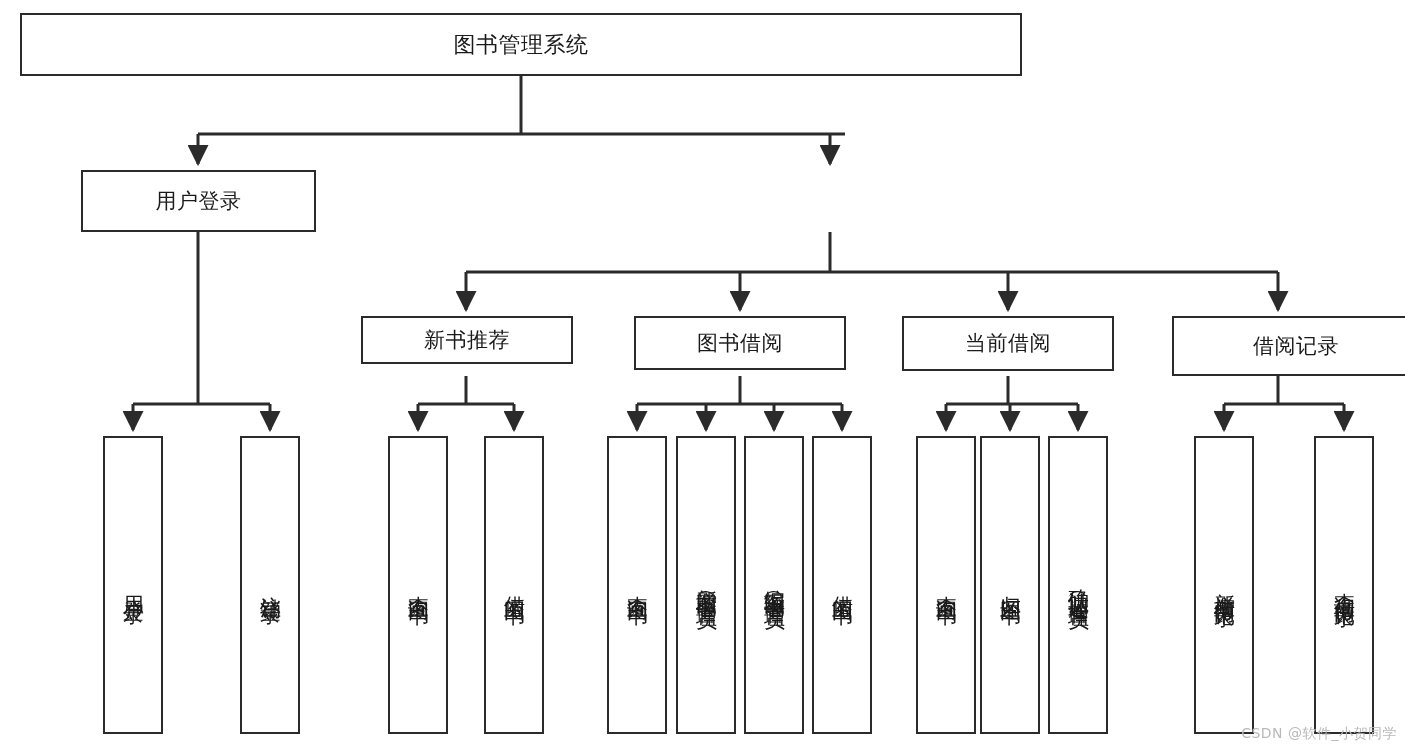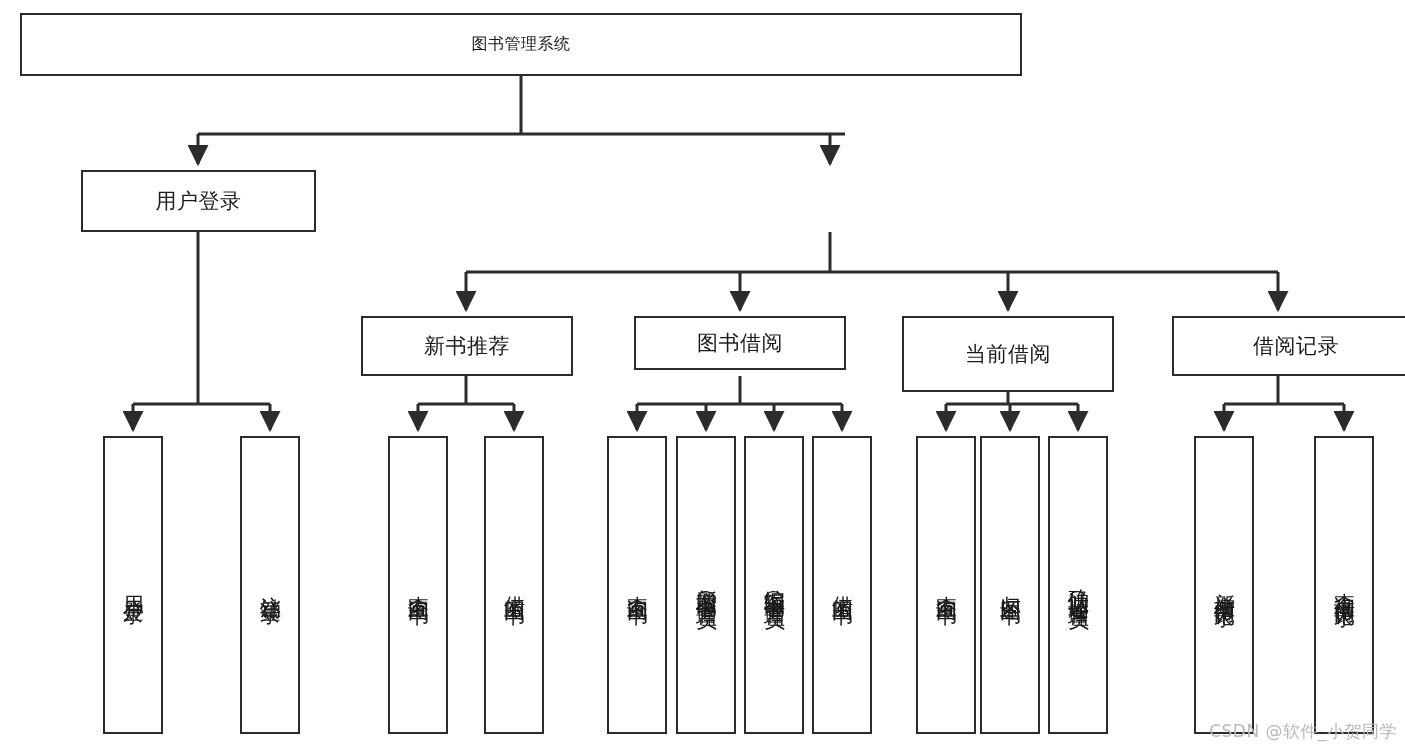--- a/index.html
+++ b/index.html
@@ -39,40 +39,40 @@
     text-align: center;
     line-height: 1.18;
     white-space: nowrap;
   }
   
   .node.horiz .label {
     font-size: 21px;
     letter-spacing: 0.5px;
   }
   .node.root .label {
-    font-size: 16px;
+    font-size: 22px;
   }
   
   .node.vert {
     align-items: center;
     justify-content: center;
   }
   .node.vert .label {
     writing-mode: vertical-rl;
     text-orientation: upright;
     font-size: 21px;
     line-height: 1.0;
     letter-spacing: 3px;
     white-space: nowrap;
   }
   #watermark {
     position: absolute;
     right: 8px;
     bottom: 4px;
-    font-size: 17px;
+    font-size: 14px;
     color: #b9b9b9;
     white-space: nowrap;
     letter-spacing: 0.5px;
   }
 </style>
 </head>
 <body>
 
 <div id="canvas">
 
@@ -127,27 +127,27 @@
   </svg>
 
   <div class="node horiz root" style="left:20px; top:13px; width:1002px; height:63px;">
     <span class="label">图书管理系统</span>
   </div>
 
   <div class="node horiz" style="left:81px; top:170px; width:235px; height:62px;">
     <span class="label">用户登录</span>
   </div>
 
-  <div class="node horiz" style="left:361px; top:316px; width:212px; height:60px;">
+  <div class="node horiz" style="left:361px; top:316px; width:212px; height:48px;">
     <span class="label">新书推荐</span>
   </div>
   <div class="node horiz" style="left:634px; top:316px; width:212px; height:54px;">
     <span class="label">图书借阅</span>
   </div>
-  <div class="node horiz" style="left:902px; top:316px; width:212px; height:76px;">
+  <div class="node horiz" style="left:902px; top:316px; width:212px; height:55px;">
     <span class="label">当前借阅</span>
   </div>
   <div class="node horiz" style="left:1172px; top:316px; width:248px; height:60px;">
     <span class="label">借阅记录</span>
   </div>
 
   <div class="node vert" style="left:103px; top:436px; width:60px; height:298px;">
     <span class="label">用户登录</span>
   </div>
   <div class="node vert" style="left:240px; top:436px; width:60px; height:298px;">

